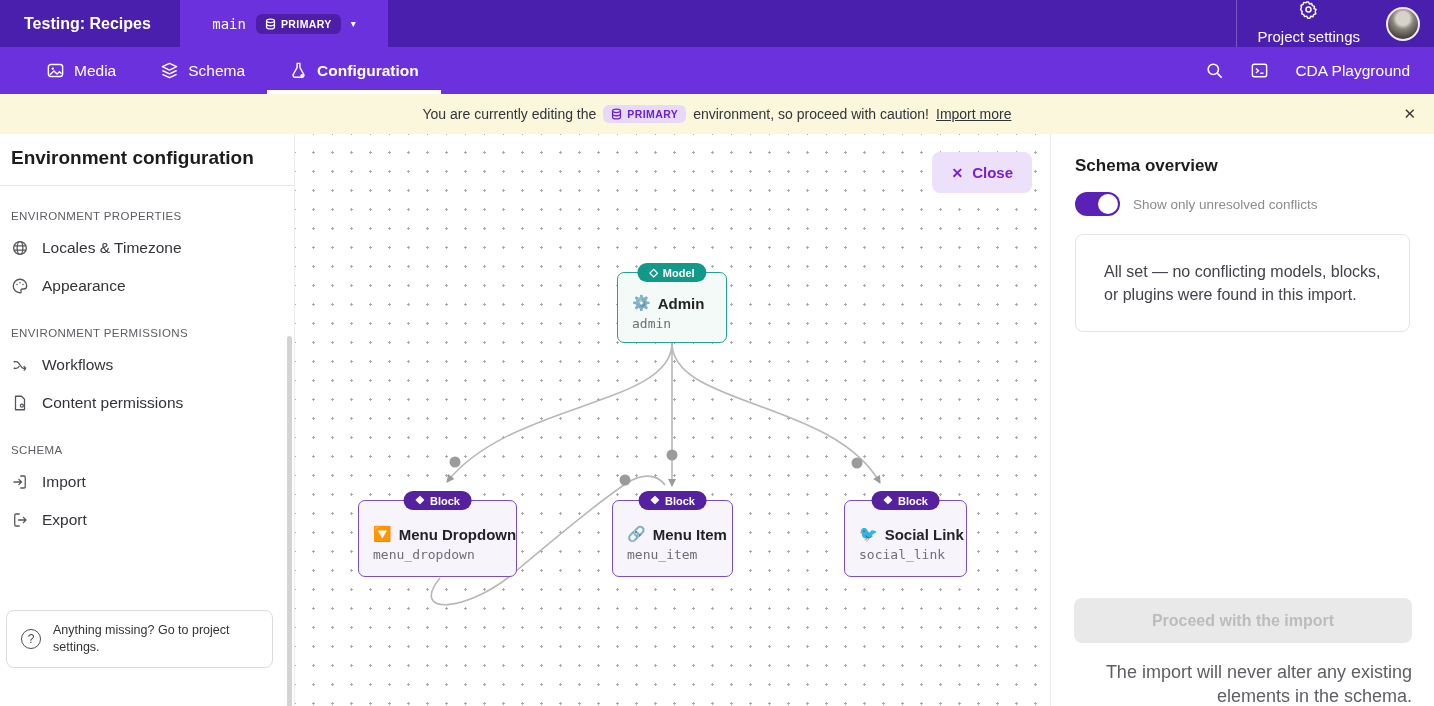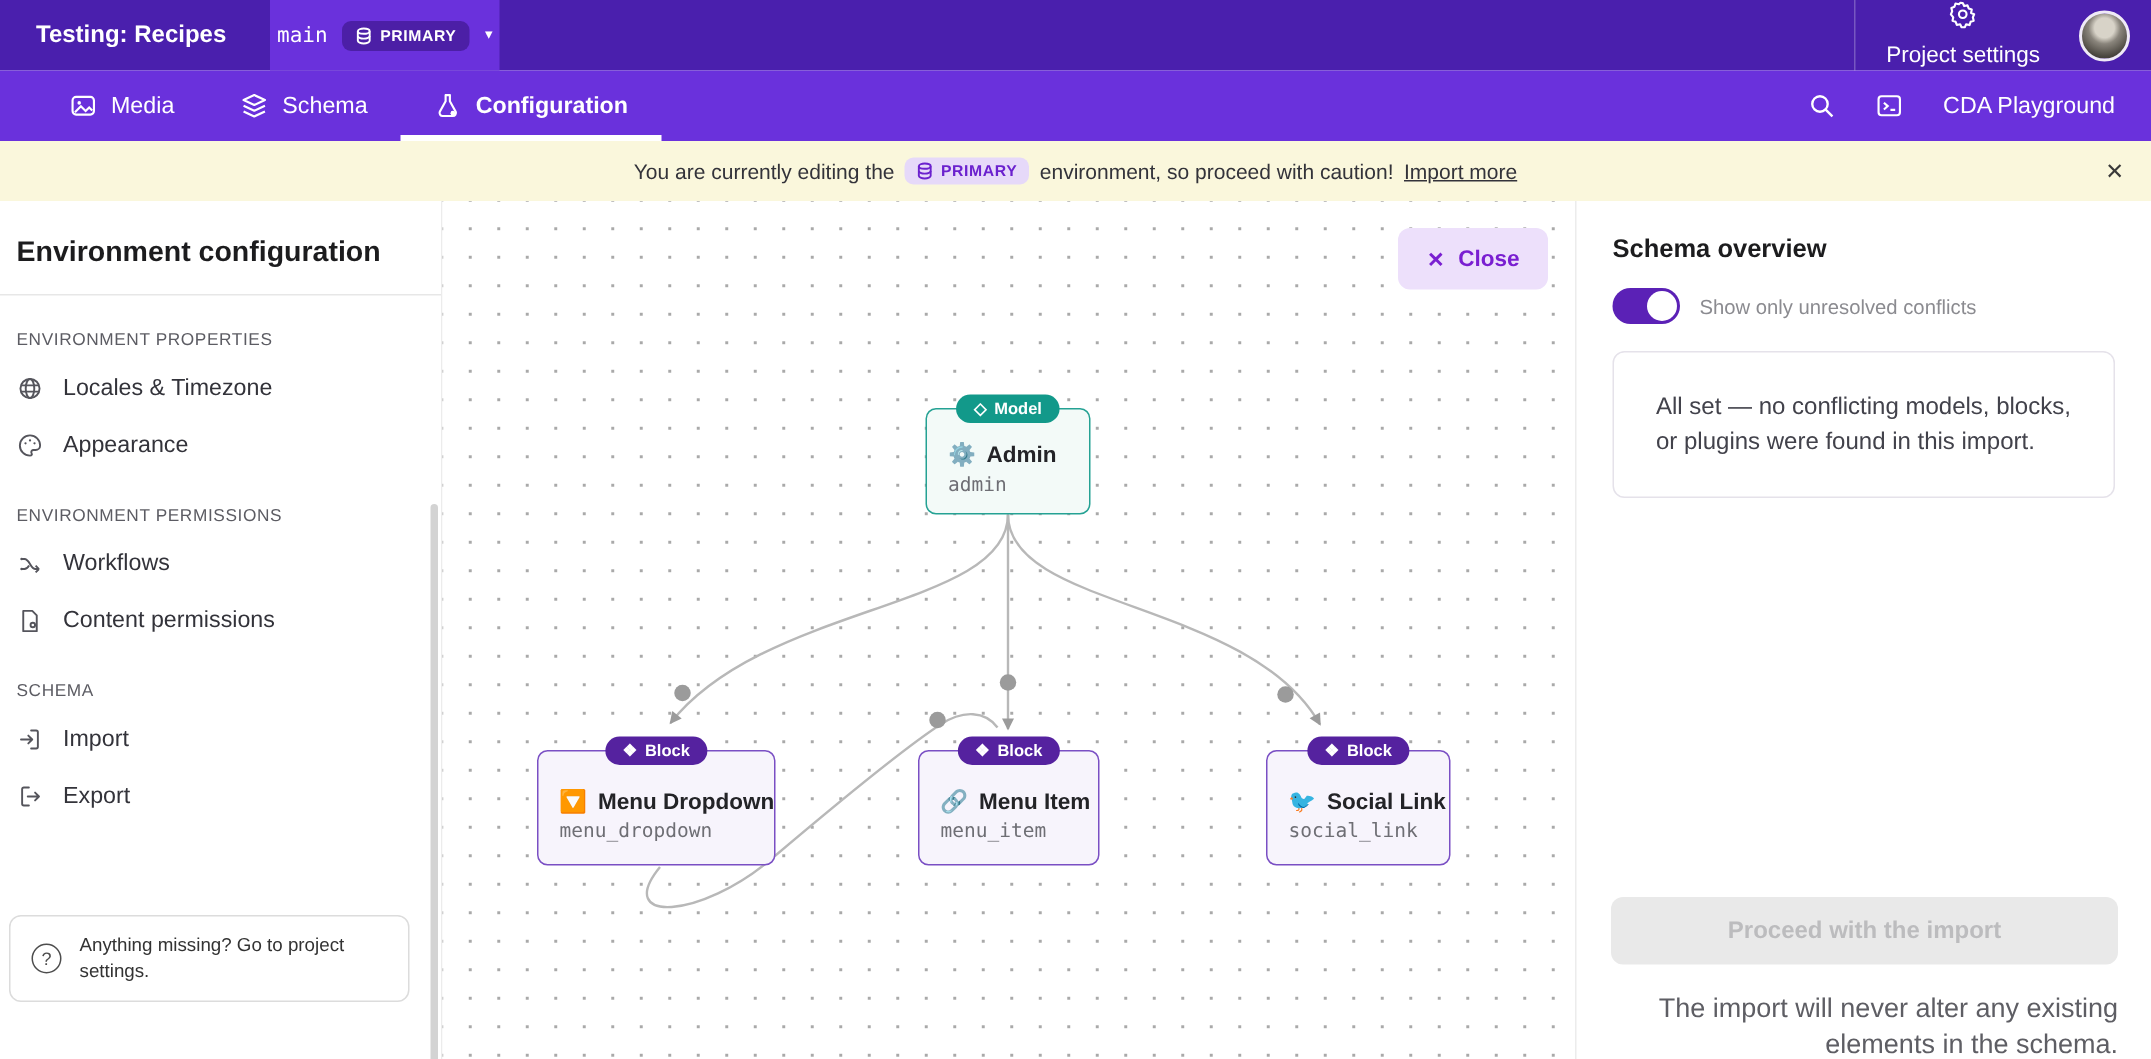--- a/index.html
+++ b/index.html
@@ -2,21 +2,21 @@
 <html><head>
 <meta charset="utf-8">
 <style>
   * { margin:0; padding:0; box-sizing:border-box; }
   html,body { width:1434px; height:706px; overflow:hidden; }
   body { font-family:"Liberation Sans", sans-serif; background:#fff; color:#2b2b2b; }
 
   
   .topbar { height:47px; background:#4A1FAD; display:flex; align-items:stretch; color:#fff; }
   .brand { width:180px; display:flex; align-items:center; padding-left:24px; font-weight:bold; font-size:16px; }
-  .env-tab { width:153px; background:#6A31DC; display:flex; align-items:center; justify-content:center; gap:10px; cursor:pointer; }
+  .env-tab { width:208px; background:#6A31DC; display:flex; align-items:center; justify-content:center; gap:10px; cursor:pointer; }
   .env-name { font-family:"DejaVu Sans Mono", monospace; font-size:14px; }
   .env-badge { background:#4C1FA6; border-radius:6px; padding:4px 9px; display:flex; align-items:center; gap:5px; font-size:10.5px; font-weight:bold; letter-spacing:.4px; }
   .chev { font-size:10px; line-height:1; }
   .topbar-spacer { flex:1; }
   .topbar-divider { width:1px; background:rgba(255,255,255,.25); margin:0; }
   .proj-settings { display:flex; align-items:center; gap:9px; padding:0 26px 0 20px; font-size:15px; cursor:pointer;flex-direction:column; }
   .avatar-wrap { display:flex; align-items:center; padding-right:14px; }
   .avatar { width:34px; height:34px; border-radius:50%; border:2px solid #efeaf7;
             background: radial-gradient(circle at 50% 32%, #d8d3c8 0 26%, #8a857c 42%, #4a463f 75%, #2e2b26 100%); cursor:pointer; }
 
@@ -37,21 +37,21 @@
   .banner { height:40px; background:#FAF7DC; display:flex; align-items:center; justify-content:center; position:relative; font-size:14px; color:#33333a; gap:7px; }
   .banner .pbadge { background:#E6D9F9; color:#6B21CE; border-radius:6px; padding:3px 8px; display:flex; align-items:center; gap:5px; font-size:10.5px; font-weight:bold; letter-spacing:.4px; }
   .banner a { color:#33333a; text-decoration:underline; cursor:pointer; }
   .banner-close { position:absolute; right:12px; top:0; bottom:0; display:flex; align-items:center; padding:0 6px; font-size:15px; color:#3a3a3a; cursor:pointer; }
 
   
   .content { display:flex; height:572px; }
 
   
   .sidebar { width:295px; position:relative; background:#fff; border-right:1px solid #ececec; }
-  .sb-title { font-size:19px; font-weight:bold; color:#1c1c1e; padding:24px 12px 16px 11px; }
+  .sb-title { font-size:19px; font-weight:bold; color:#1c1c1e; padding:13px 12px 16px 11px; }
   .sb-divider { height:1px; background:#e7e7e7; }
   .sb-body { padding:2px 12px 0 11px; }
   .sb-section-label { font-size:11.5px; color:#5c5c63; letter-spacing:.4px; margin:22px 0 7px 0; }
   .sb-item { display:flex; align-items:flex-end; gap:13px; padding:10px 0; font-size:15.5px; color:#33333a; cursor:pointer; }
   .sb-item svg { width:18px; height:18px; color:#55555c; flex:none; }
   .sb-help { position:absolute; left:6px; bottom:38px; width:267px; border:1px solid #dcdcdc; border-radius:8px; padding:11px 14px; display:flex; gap:12px; align-items:center; cursor:pointer; background:#fff; }
   .q-circle { width:20px; height:20px; border:1.5px solid #4d4d4d; border-radius:50%; display:flex; align-items:center; justify-content:center; font-size:12px; color:#4d4d4d; flex:none; }
   .sb-help-text { font-size:12.5px; color:#333; line-height:1.35; }
   .sb-scrollbar { position:absolute; right:2px; top:202px; width:5px; height:458px; background:#d3d3d3; border-radius:3px; }
 

